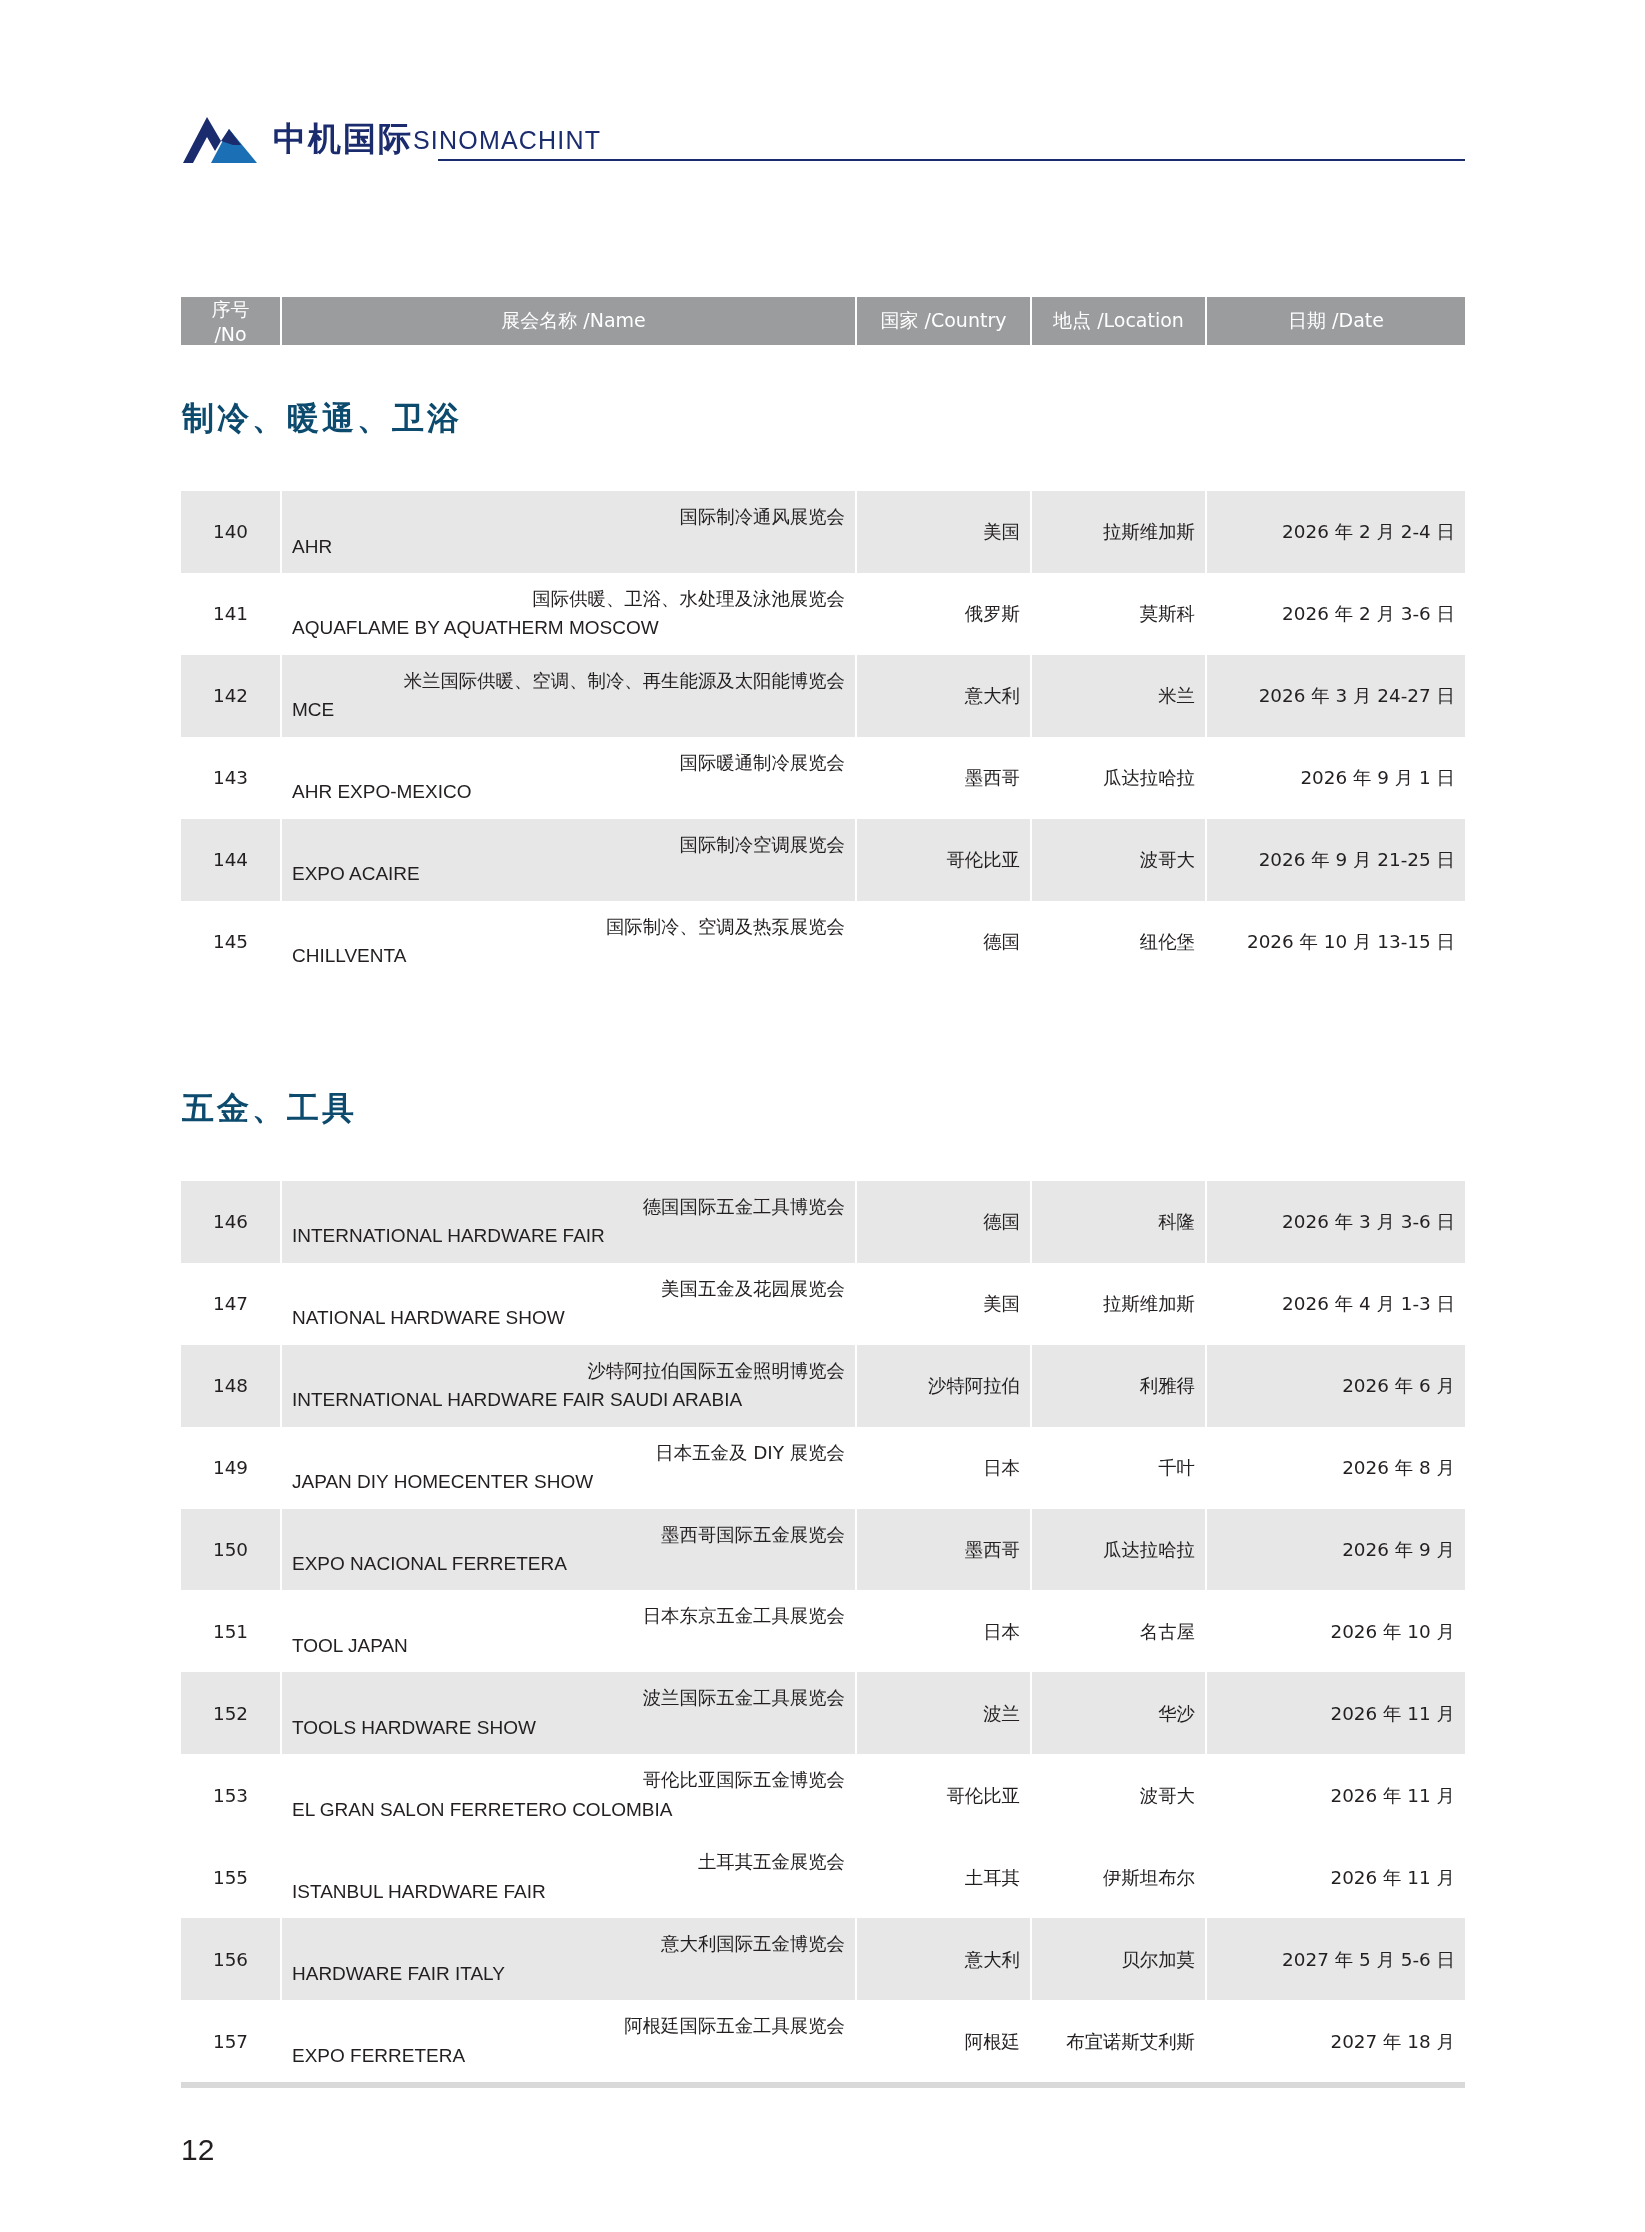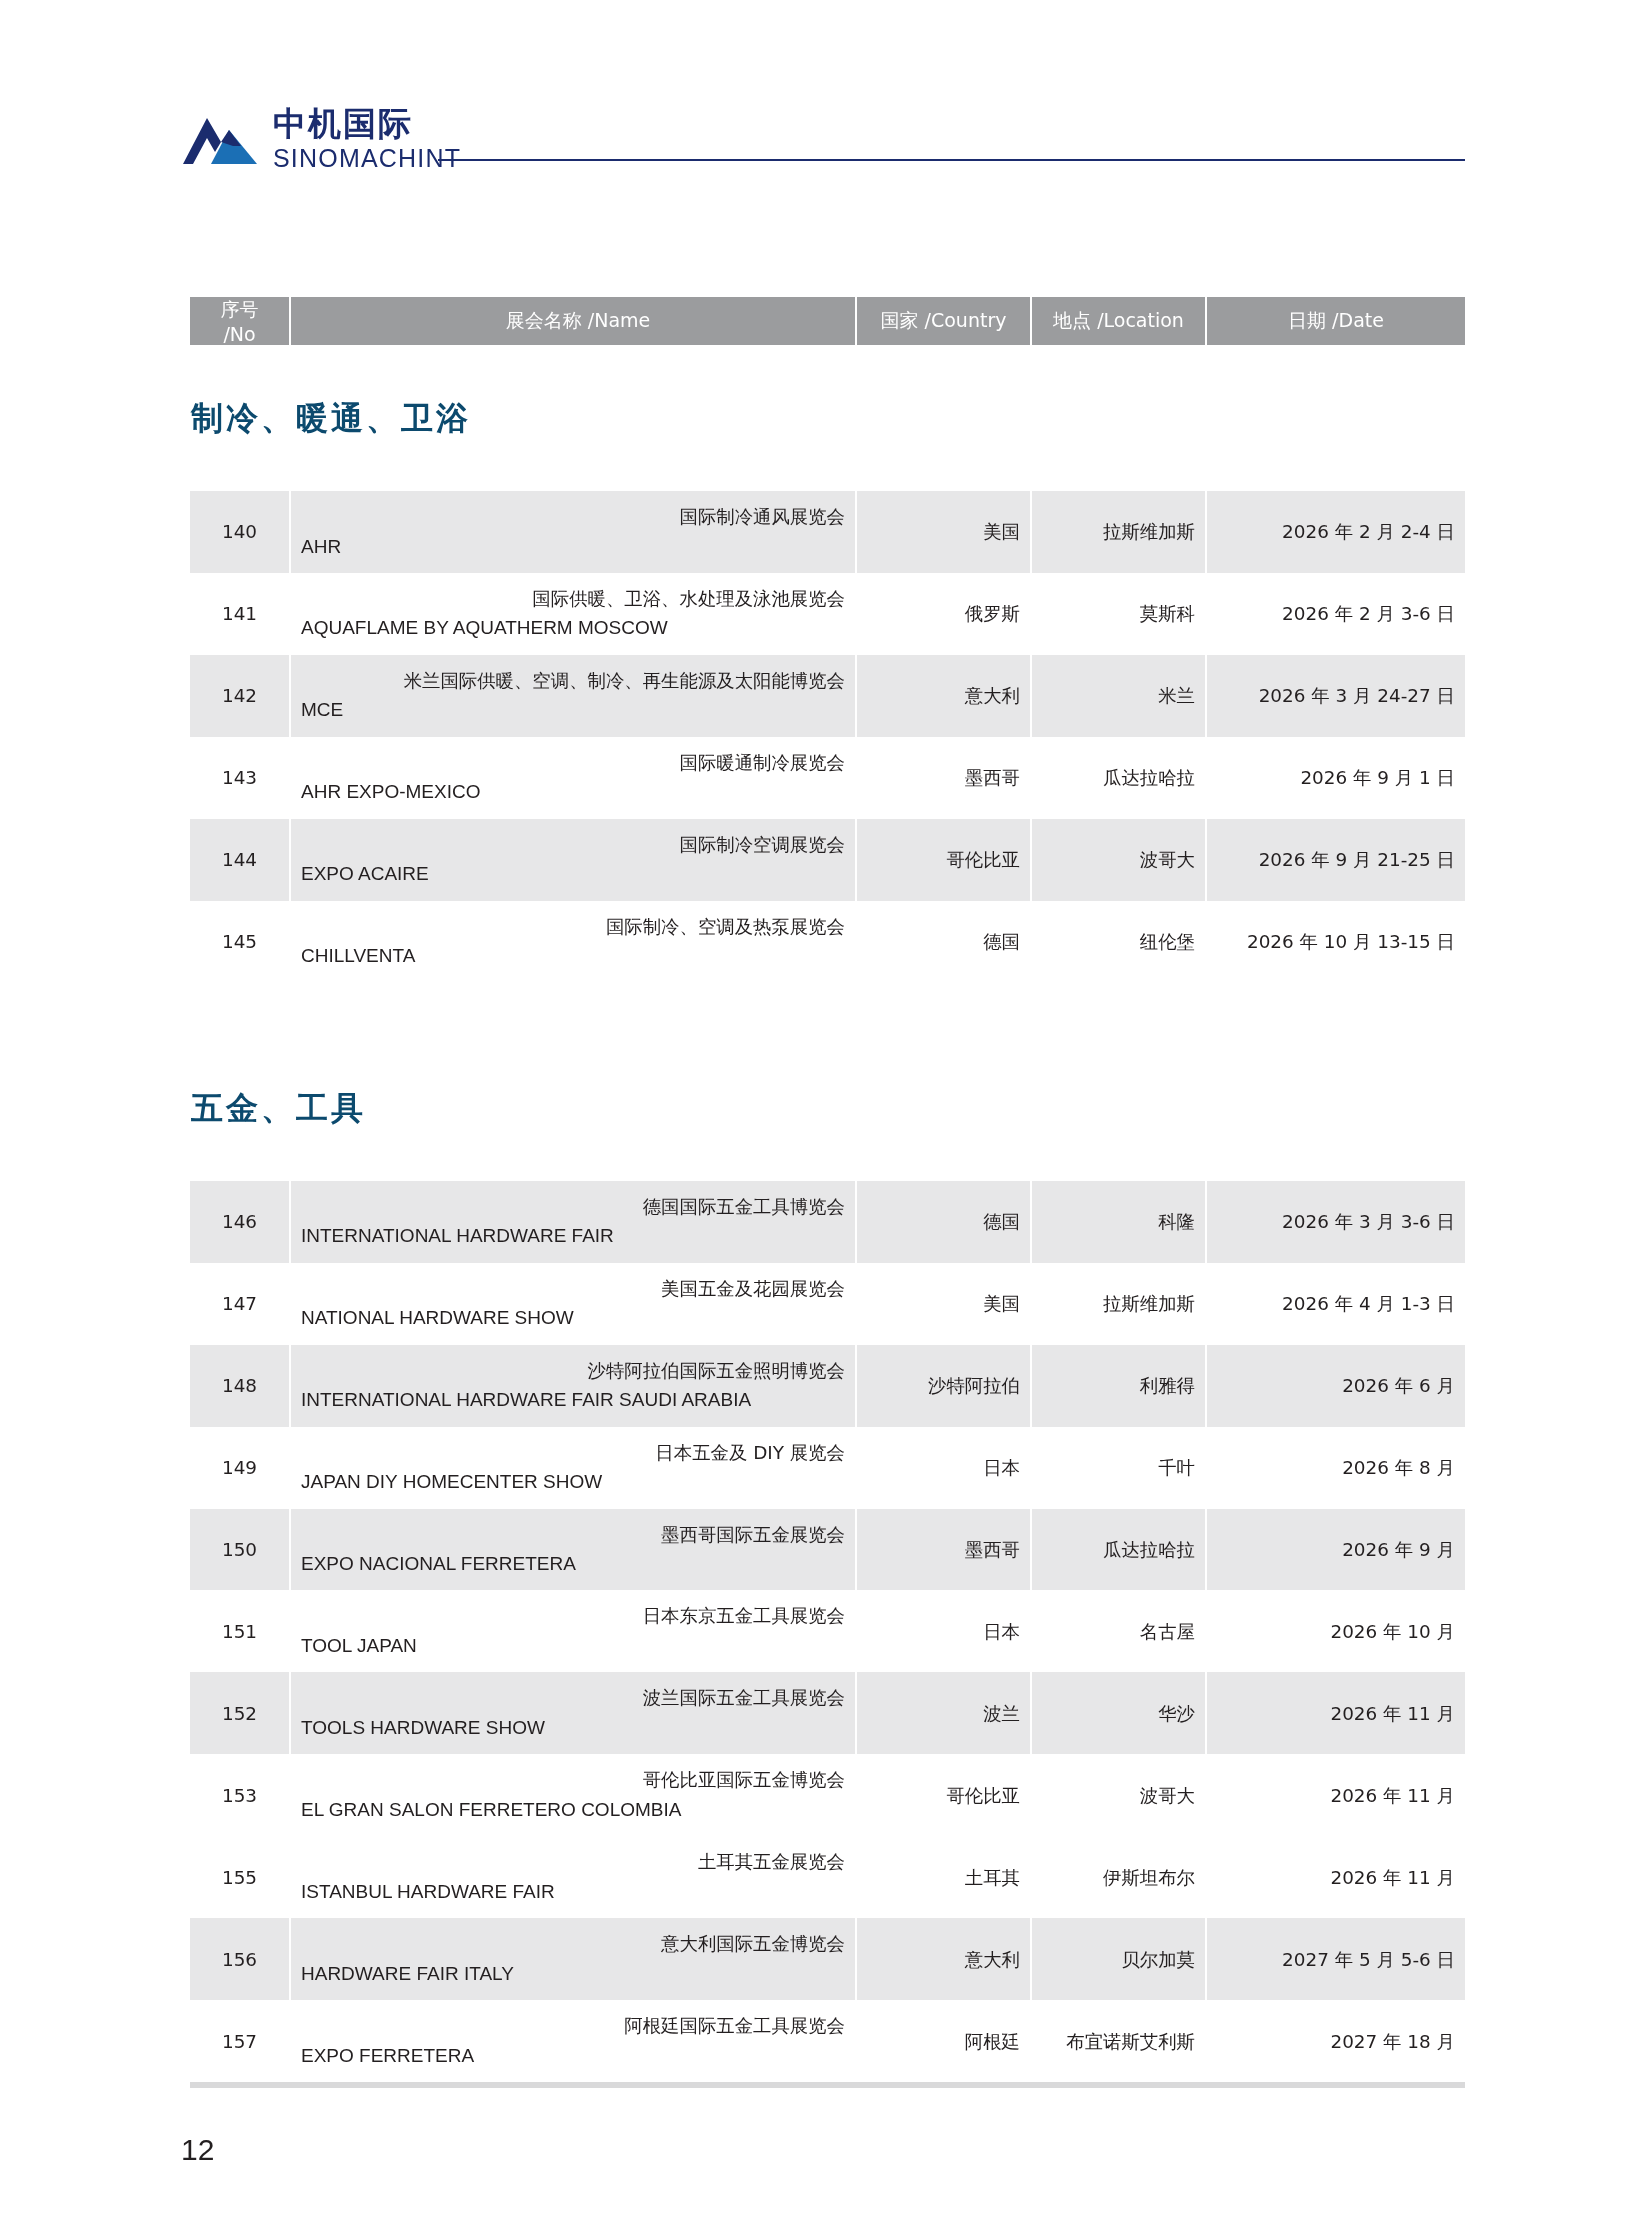--- a/index.html
+++ b/index.html
@@ -36,21 +36,21 @@
     align-items: center;
     gap: 14px;
   }
   .logo-mark {
     width: 78px;
     height: 62px;
     flex: 0 0 auto;
   }
   .logo-text {
     display: flex;
-    flex-direction: column;
+    flex-direction: row;
     justify-content: center;
     line-height: 1;
   }
   .logo-cn {
     font-family: "DejaVu Sans", sans-serif;
     font-weight: bold;
     font-size: 33px;
     letter-spacing: 2px;
     color: #1b2c6e;
   }
@@ -66,21 +66,21 @@
     position: absolute;
     left: 257px;
     right: 0;
     top: 52px;
     border-top: 2px solid #1b2c6e;
   }
 
   
   .table-block {
     position: absolute;
-    left: 190px;
+    left: 181px;
     right: 181px;
   }
   table.fairs {
     width: 100%;
     border-collapse: collapse;
     table-layout: fixed;
   }
   table.fairs col.c-no    { width: 100px; }
   table.fairs col.c-name  { width: auto;  }
   table.fairs col.c-ctry  { width: 175px; }

